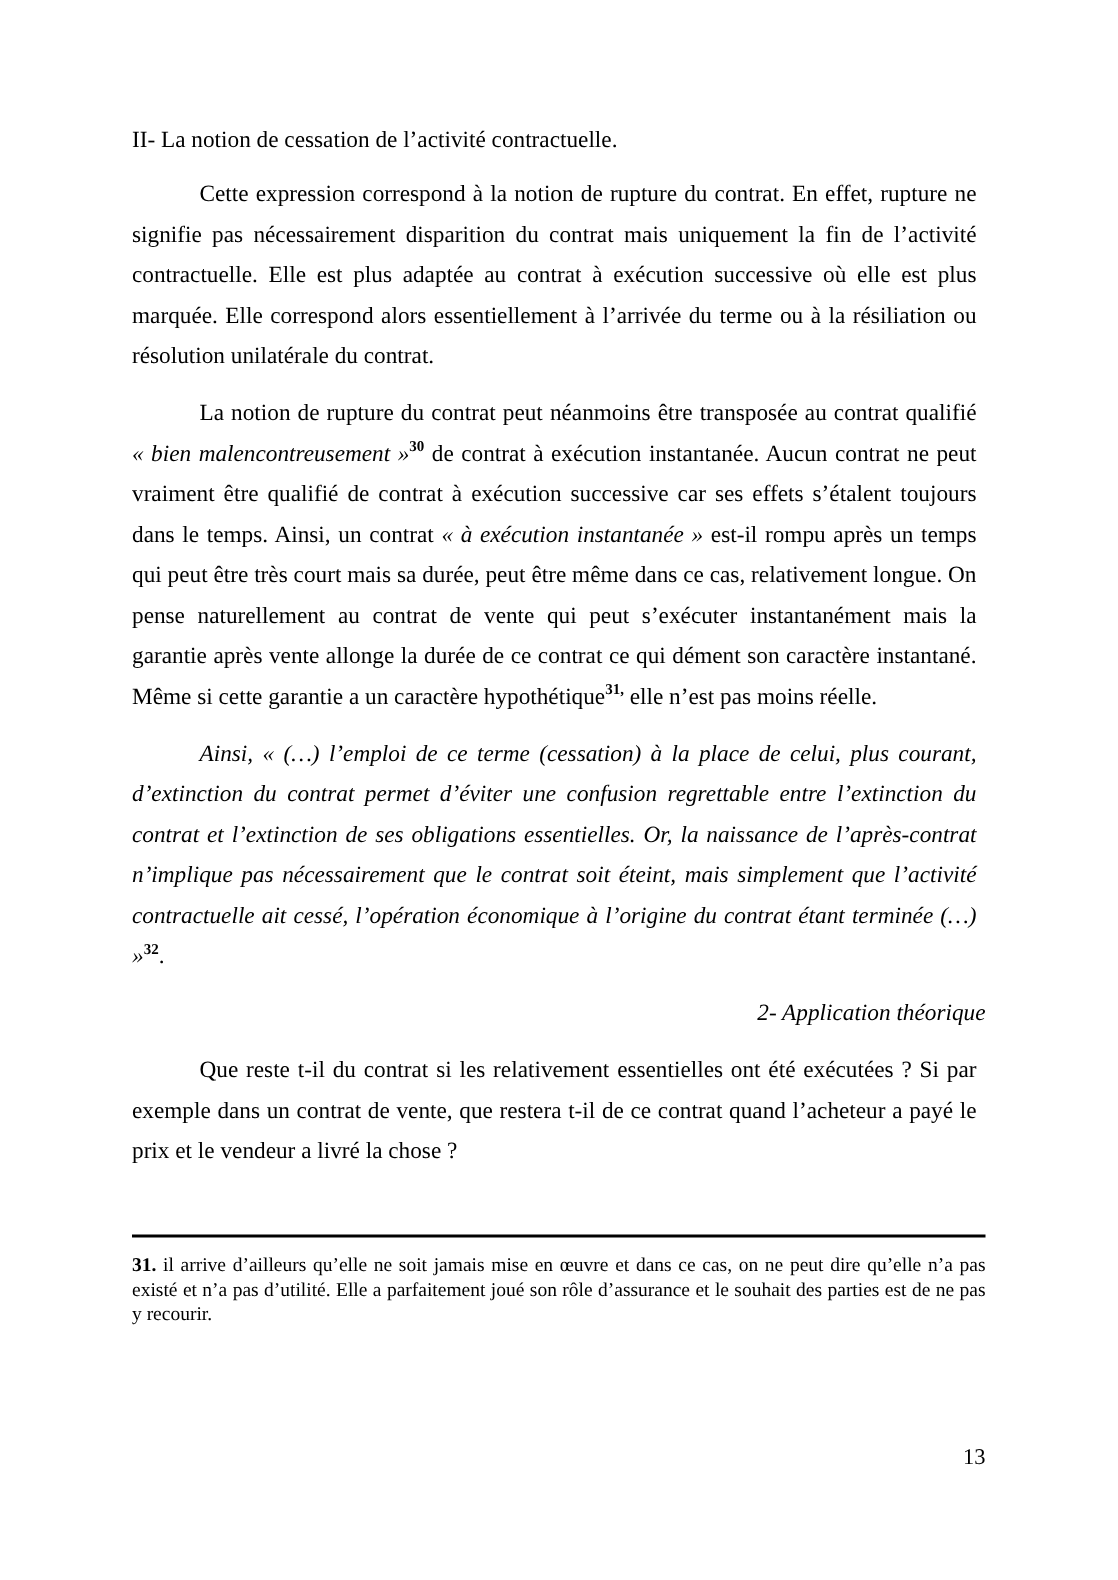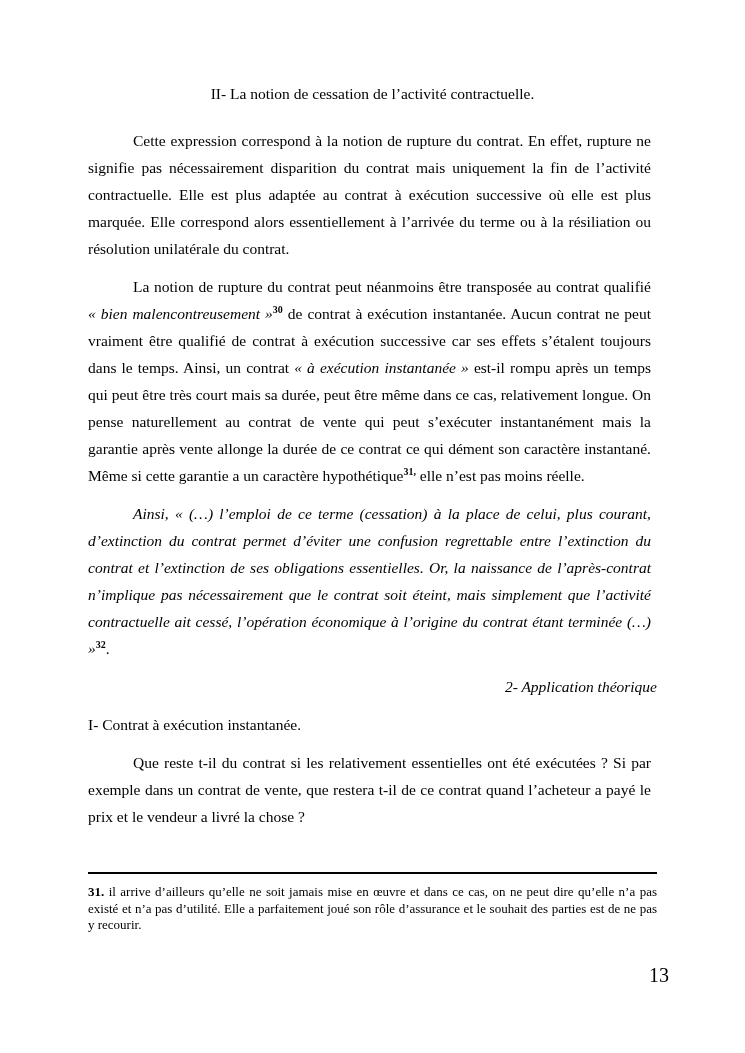--- a/index.html
+++ b/index.html
@@ -17,23 +17,23 @@
     box-sizing: border-box;
     padding: 80px 88px 0 88px;
     overflow: hidden;
   }
   .body-text {
     font-size: 15.5px;
     line-height: 27px;
     text-align: justify;
   }
   .heading {
-    margin: 0 0 20px 0;
+    margin: 0 0 9px 0;
     font-weight: normal;
-    text-align: center;
+    text-align: left;
   }
   p.para {
     margin: 0 6px 11px 0;
     text-indent: 45px;
   }
   .italic {
     font-style: italic;
   }
   sup.fnref {
     font-weight: bold;
@@ -63,42 +63,41 @@
     text-align: justify;
   }
   .footnote {
     margin: 0 0 11px 0;
   }
   .fn-num {
     font-weight: bold;
   }
   .page-number {
     position: absolute;
-    right: 76px;
+    right: 88px;
     top: 964px;
-    font-size: 20px;
+    font-size: 15px;
     font-family: "Liberation Serif", "DejaVu Serif", serif;
   }
 </style>
 </head>
 <body>
 
 <div class="page">
 
   <div class="body-text heading">II- La notion de cessation de l’activité contractuelle.</div>
 
   <p class="body-text para">Cette expression correspond à la notion de rupture du contrat. En effet, rupture ne signifie pas nécessairement disparition du contrat mais uniquement la fin de l’activité contractuelle. Elle est plus adaptée au contrat à exécution successive où elle est plus marquée. Elle correspond alors essentiellement à l’arrivée du terme ou à la résiliation ou résolution unilatérale du contrat.</p>
 
   <p class="body-text para"><span>La notion de rupture du contrat peut néanmoins être transposée au contrat qualifié </span><span class="italic">« bien malencontreusement »</span><sup class="fnref">30</sup><span> de contrat à exécution instantanée. Aucun contrat ne peut vraiment être qualifié de contrat à exécution successive car ses effets s’étalent toujours dans le temps. Ainsi, un contrat </span><span class="italic">« à exécution instantanée »</span><span> est-il rompu après un temps qui peut être très court mais sa durée, peut être même dans ce cas, relativement longue. On pense naturellement au contrat de vente qui peut s’exécuter instantanément mais la garantie après vente allonge la durée de ce contrat ce qui dément son caractère instantané. Même si cette garantie a un caractère hypothétique</span><sup class="fnref">31,</sup><span> elle n’est pas moins réelle.</span></p>
 
   <p class="body-text para"><span class="italic">Ainsi, </span><span class="italic">« (…) l’emploi de ce terme (cessation) à la place de celui, plus courant, d’extinction du contrat permet d’éviter une confusion regrettable entre l’extinction du contrat et l’extinction de ses obligations essentielles. Or, la naissance de l’après-contrat n’implique pas nécessairement que le contrat soit éteint, mais simplement que l’activité contractuelle ait cessé, l’opération économique à l’origine du contrat étant terminée (…) »</span><sup class="fnref">32</sup><span>.</span></p>
 
   <div class="body-text subheading">2- Application théorique</div>
 
-  <div class="body-text heading2">I- Contrat à exécution instantanée.</div>
 
   <p class="body-text para">Que reste t-il du contrat si les relativement essentielles ont été exécutées ? Si par exemple dans un contrat de vente, que restera t-il de ce contrat quand l’acheteur a payé le prix et le vendeur a livré la chose ?</p>
 
   <hr class="footnote-sep">
 
   <div class="footnotes">
     <div class="footnote"><span class="fn-num">31.</span><span> il arrive d’ailleurs qu’elle ne soit jamais mise en œuvre et dans ce cas, on ne peut dire qu’elle n’a pas existé et n’a pas d’utilité. Elle a parfaitement joué son rôle d’assurance et le souhait des parties est de ne pas y recourir.</span></div>
   </div>
 
   <div class="page-number">13</div>

